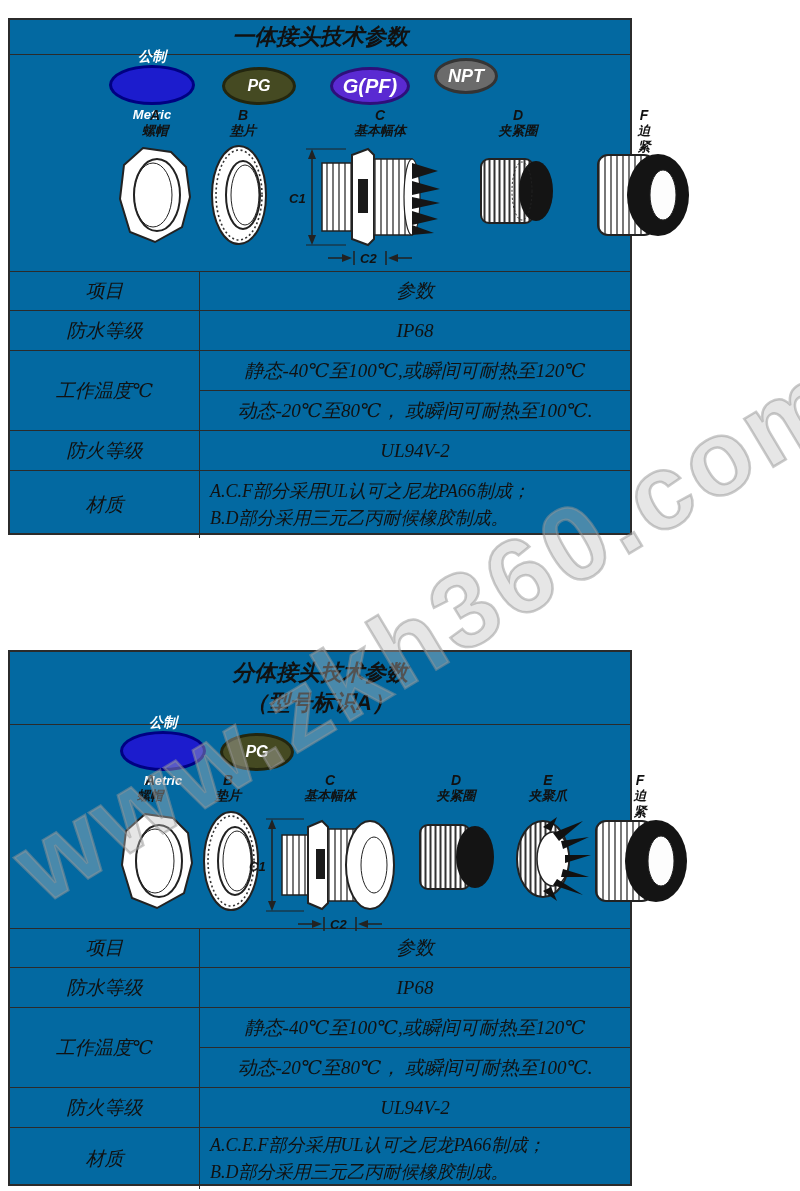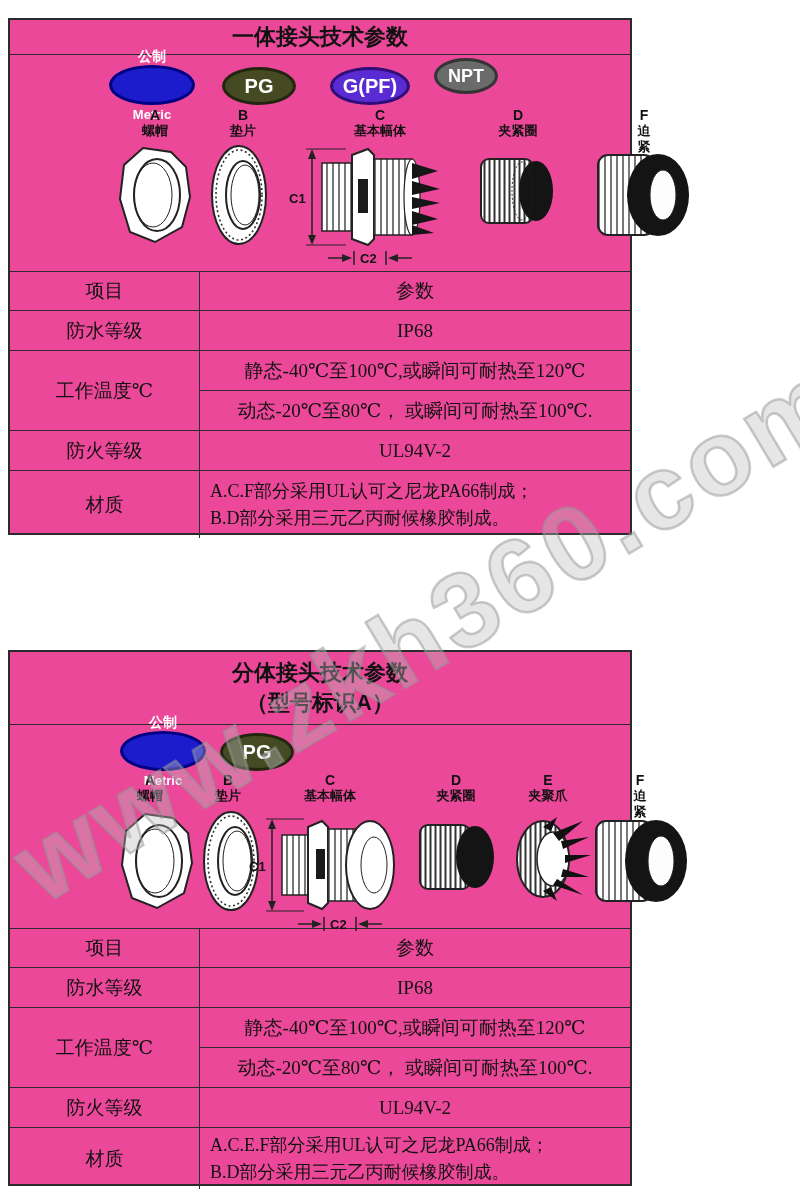--- a/index.html
+++ b/index.html
@@ -3,31 +3,31 @@
 <meta charset="utf-8">
 <style>
   html,body{margin:0;padding:0;background:#fff;}
   .sheet{position:relative;width:800px;height:1191px;background:#fff;overflow:hidden;
          font-family:"Liberation Serif","DejaVu Serif",serif;color:#111;}
   .watermark{position:absolute;left:-40px;top:582px;width:900px;text-align:center;white-space:nowrap;
          font-family:"Liberation Sans","DejaVu Sans",sans-serif;font-weight:bold;
          font-size:106px;letter-spacing:5px;transform:rotate(-31deg);
          color:rgba(190,190,190,.38);-webkit-text-stroke:2.5px rgba(150,150,150,.5);
          z-index:9;pointer-events:none;}
-  .spec-table{position:absolute;left:8px;width:624px;border:2px solid #2b2b2b;background:#ec4899;box-sizing:border-box;}
+  .spec-table{position:absolute;left:8px;width:624px;border:2px solid #2b2b2b;background:#0369a1;box-sizing:border-box;font-style:italic;}
   .title-cell{display:flex;flex-direction:column;align-items:center;justify-content:center;
          font-family:"Liberation Sans","DejaVu Sans",sans-serif;font-weight:bold;font-size:22px;
          border-bottom:1.5px solid #2b2b2b;line-height:1.35;}
   .figure{position:relative;}
   .badge{position:absolute;border-radius:50%;display:flex;flex-direction:column;align-items:center;justify-content:center;
          color:#fff;font-family:"Liberation Sans","DejaVu Sans",sans-serif;font-weight:bold;line-height:1.05;
          text-align:center;box-sizing:border-box;gap:44px;}
   .b-metric{background:#1c1ccd;border:3px solid #000082;width:86px;height:40px;font-size:14px;}
   .b-metric .l2{font-size:13px;}
-  .b-pg{background:#454a22;border:3px solid #23260f;width:74px;height:38px;font-size:20px;}
+  .b-pg{background:#454a22;border:3px solid #23260f;width:74px;height:38px;font-size:16px;}
   .b-gpf{background:#5a2ad2;border:3px solid #2e0f7a;width:80px;height:38px;font-size:20px;}
   .b-npt{background:#6b6b6b;border:3px solid #343434;width:64px;height:36px;font-size:18px;}
   .part{position:absolute;transform:translateX(-50%);text-align:center;
         font-family:"Liberation Sans","DejaVu Sans",sans-serif;font-weight:bold;color:#111;}
   .p-letter{font-size:14px;line-height:15px;}
   .p-name{font-size:13px;line-height:16px;}
   .draw{position:absolute;}
   .trow{display:flex;border-top:1.5px solid #2b2b2b;box-sizing:border-box;}
   .tlabel{width:190px;border-right:1.5px solid #2b2b2b;display:flex;align-items:center;justify-content:center;
         font-size:19px;box-sizing:border-box;}

